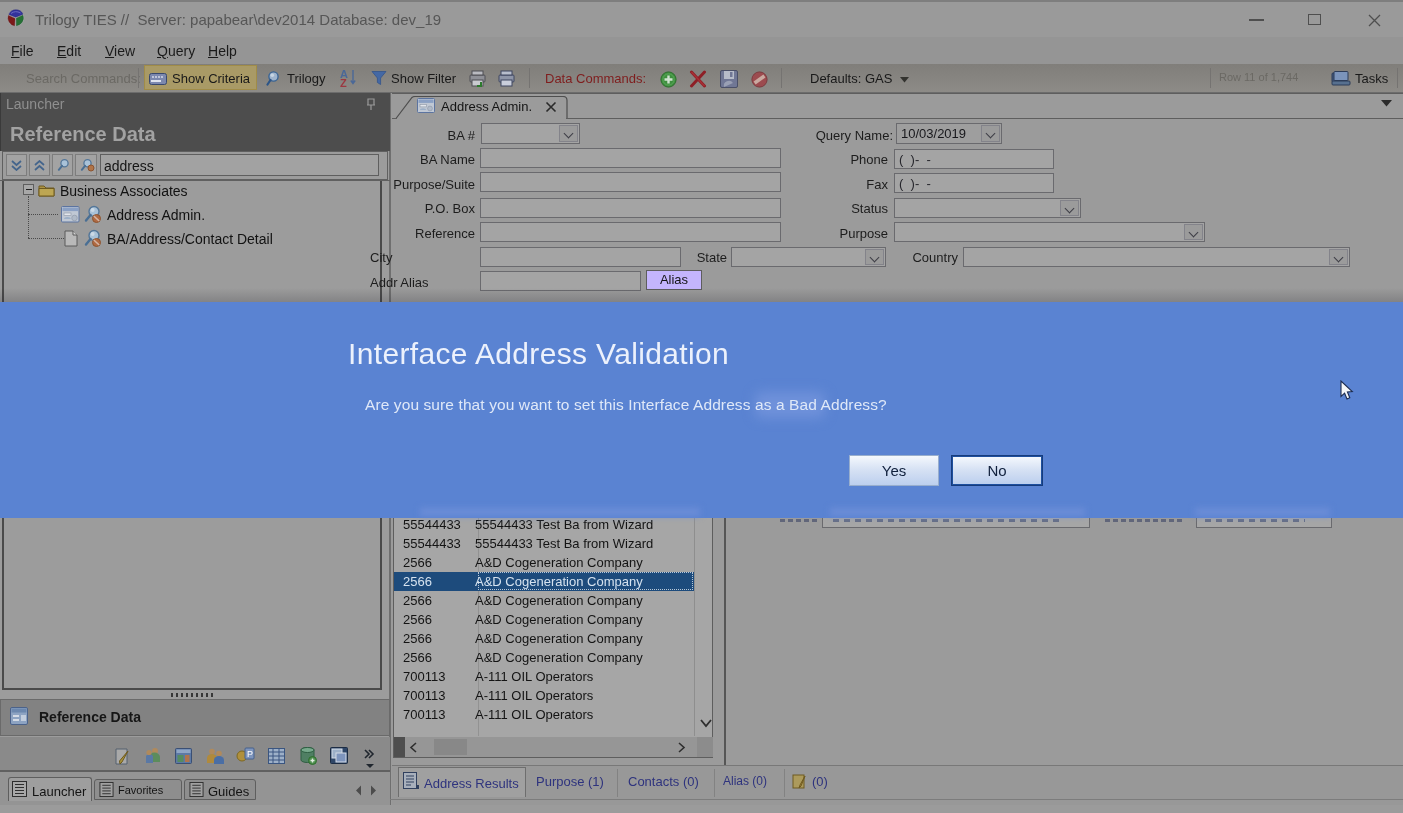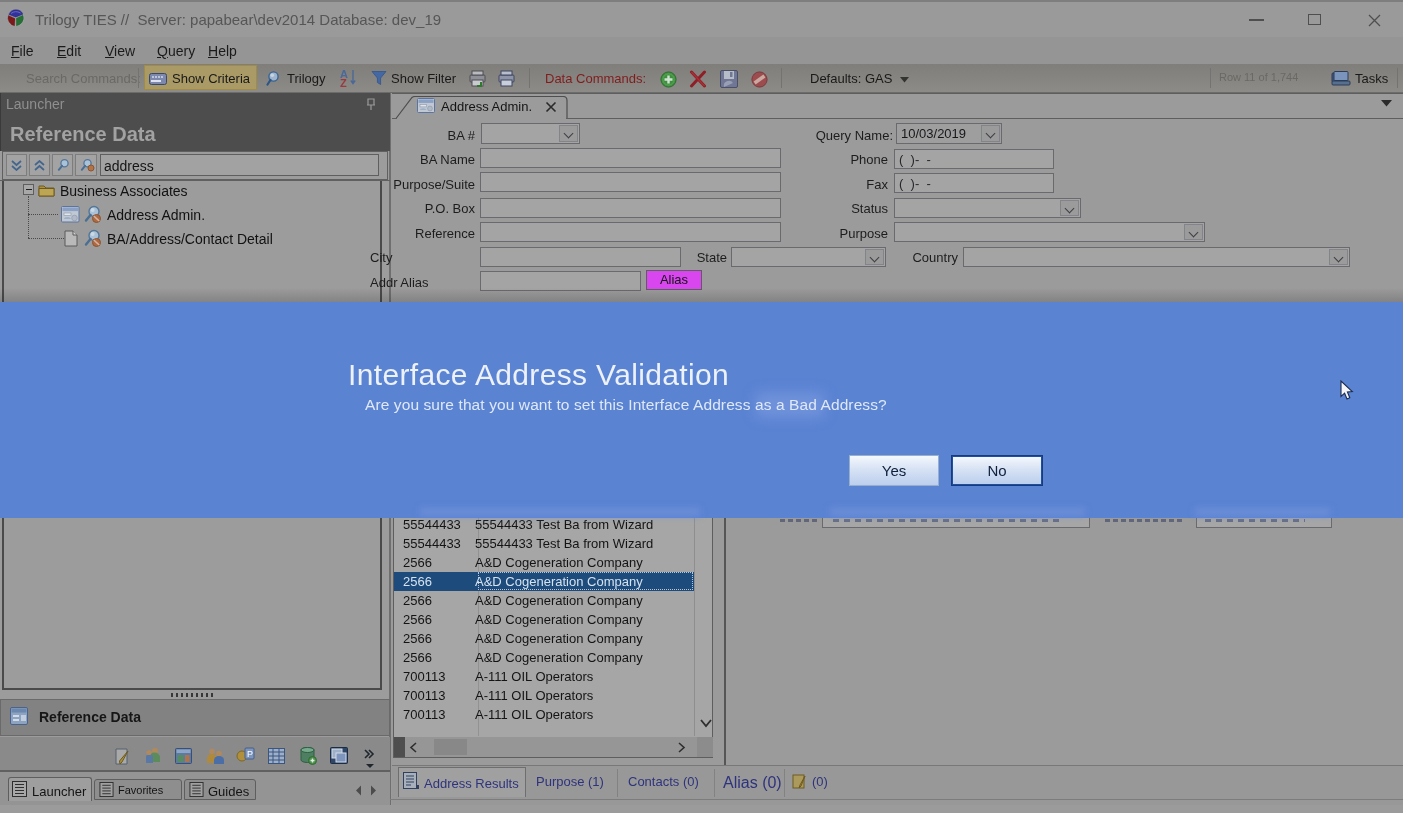--- a/index.html
+++ b/index.html
@@ -312,21 +312,21 @@
 <div class="lbl" style="left:370px;top:226px;width:105px;text-align:right;">Reference</div>
 <div class="fld" style="left:480px;top:222px;width:301px;height:20px;"></div>
 <div class="lbl" style="left:370px;top:250px;width:105px;text-align:left;">City</div>
 <div class="fld" style="left:480px;top:247px;width:201px;height:20px;"></div>
 <div class="lbl" style="left:652px;top:250px;width:75px;text-align:right;">State</div>
 <div class="fld" style="left:731px;top:247px;width:155px;height:20px;">
     <div class="combo-btn"></div>
   </div>
 <div class="lbl" style="left:370px;top:275px;width:105px;">Addr Alias</div>
 <div class="fld" style="left:480px;top:271px;width:161px;height:20px;"></div>
-<div class="abs" style="left:646px;top:270px;width:56px;height:20px;background:#d946ef;border:1px solid #5e5e5e;text-align:center;font-size:13px;color:#141414;line-height:18px;">Alias</div>
+<div class="abs" style="left:646px;top:270px;width:56px;height:20px;background:#c4b5fd;border:1px solid #5e5e5e;text-align:center;font-size:13px;color:#141414;line-height:18px;">Alias</div>
 
 <div class="lbl" style="left:795px;top:128px;width:98px;text-align:right;">Query Name:</div>
 <div class="fld" style="left:896px;top:123px;width:106px;height:21px;background:#9e9e9e;"><div class="combo-btn"></div><span style="font-size:13px;color:#18181c;padding-left:4px;line-height:19px;display:inline-block;">10/03/2019</span></div>
 <div class="lbl" style="left:788px;top:152px;width:100px;text-align:right;">Phone</div>
 <div class="fld" style="left:894px;top:149px;width:160px;height:20px;"><span style="font-size:13px;color:#26262c;padding-left:4px;line-height:18px;display:inline-block;">(&nbsp;&nbsp;)-&nbsp;&nbsp;-</span></div>
 <div class="lbl" style="left:788px;top:177px;width:100px;text-align:right;">Fax</div>
 <div class="fld" style="left:894px;top:173px;width:160px;height:20px;"><span style="font-size:13px;color:#26262c;padding-left:4px;line-height:18px;display:inline-block;">(&nbsp;&nbsp;)-&nbsp;&nbsp;-</span></div>
 <div class="lbl" style="left:788px;top:201px;width:100px;text-align:right;">Status</div>
 <div class="fld" style="left:894px;top:198px;width:187px;height:20px;">
     <div class="combo-btn"></div>
@@ -384,39 +384,39 @@
 <svg class="abs" style="left:403px;top:772px;" width="16" height="18" viewBox="0 0 16 18">
     <rect x="0.5" y="0.5" width="13" height="16" fill="#a8b0bc" stroke="#30405e"></rect>
     <path d="M3 4 H11 M3 7 H11 M3 10 H11 M3 13 H8" stroke="#30405e"></path>
     <path d="M14 13 l2 0 l0 4 l-2 0" fill="#30405e"></path>
   </svg>
 <div class="abs" style="left:424px;top:776px;font-size:13px;color:#2e337e;">Address Results</div>
 <div class="abs" style="left:527px;top:769px;width:91px;height:28px;border-right:1px solid #828282;"></div>
 <div class="abs" style="left:536px;top:774px;font-size:13px;color:#2e337e;">Purpose (1)</div>
 <div class="abs" style="left:628px;top:774px;font-size:13px;color:#2e337e;">Contacts (0)</div>
 <div class="abs" style="left:620px;top:769px;width:95px;height:28px;border-right:1px solid #828282;"></div>
-<div class="abs" style="left:723px;top:774px;font-size:16px;color:#2e337e;">Alias (0)</div>
+<div class="abs" style="left:723px;top:774px;font-size:12px;color:#2e337e;">Alias (0)</div>
 <div class="abs" style="left:715px;top:769px;width:70px;height:28px;border-right:1px solid #828282;"></div>
 <svg class="abs" style="left:792px;top:773px;" width="17" height="17" viewBox="0 0 17 17">
     <rect x="1" y="2" width="11" height="13" fill="#ac9a5c" stroke="#6e5a20"></rect>
     <path d="M13 3 L8 12 L7 15 L9 13 Z" fill="#b08a3c" stroke="#6e5a20"></path>
   </svg>
 <div class="abs" style="left:812px;top:774px;font-size:13px;color:#2e337e;">(0)</div>
 
 <div class="abs" style="left:390px;top:799px;width:1013px;height:1px;background:#7c7c7c;"></div>
 
 <div class="abs" style="left:0;top:805px;width:1403px;height:8px;background:#9b9b9b;"></div>
 
 <div class="abs" style="left:0;top:288px;width:1403px;height:14px;background:linear-gradient(rgba(20,20,30,0),rgba(20,20,30,0.18));"></div>
 <div class="abs" style="left:0;top:302px;width:1403px;height:216px;background:#5a83d2;"></div>
 <div class="abs" style="left:755px;top:392px;width:70px;height:26px;background:#6f91da;border-radius:6px;filter:blur(6px);"></div>
 <div class="abs" style="left:420px;top:508px;width:280px;height:8px;background:#6b8dd7;filter:blur(3px);"></div>
 <div class="abs" style="left:830px;top:508px;width:255px;height:8px;background:#6b8dd7;filter:blur(3px);"></div>
 <div class="abs" style="left:1195px;top:508px;width:135px;height:8px;background:#6b8dd7;filter:blur(3px);"></div>
-<div class="abs" style="left:348px;top:337px;font-size:30px;letter-spacing:0.35px;color:#ecf1fc;margin-top:21px;">Interface Address Validation</div>
+<div class="abs" style="left:348px;top:337px;font-size:30px;letter-spacing:0.35px;color:#ecf1fc;">Interface Address Validation</div>
 <div class="abs" style="left:365px;top:396px;font-size:15.5px;letter-spacing:0.1px;color:#dfe8f8;">Are you sure that you want to set this Interface Address as a Bad Address?</div>
 
 <div class="abs" style="left:849px;top:455px;width:90px;height:31px;background:linear-gradient(#f4f8fd,#d7e2f4 45%,#bccfee);border:1px solid #98aecd;"></div>
 <div class="abs" style="left:849px;top:456px;width:90px;height:30px;font-size:15px;color:#10203c;text-align:center;line-height:29px;">Yes</div>
 
 <div class="abs" style="left:951px;top:455px;width:92px;height:31px;background:#1e4f9e;border:1px solid #163c7c;"></div>
 <div class="abs" style="left:953px;top:457px;width:88px;height:27px;background:linear-gradient(#f4f8fd,#d7e2f4 45%,#bccfee);"></div>
 <div class="abs" style="left:951px;top:456px;width:92px;height:30px;font-size:15px;color:#10203c;text-align:center;line-height:29px;">No</div>
 
 <svg class="abs" style="left:1340px;top:380px;" width="14" height="21" viewBox="0 0 14 21">

